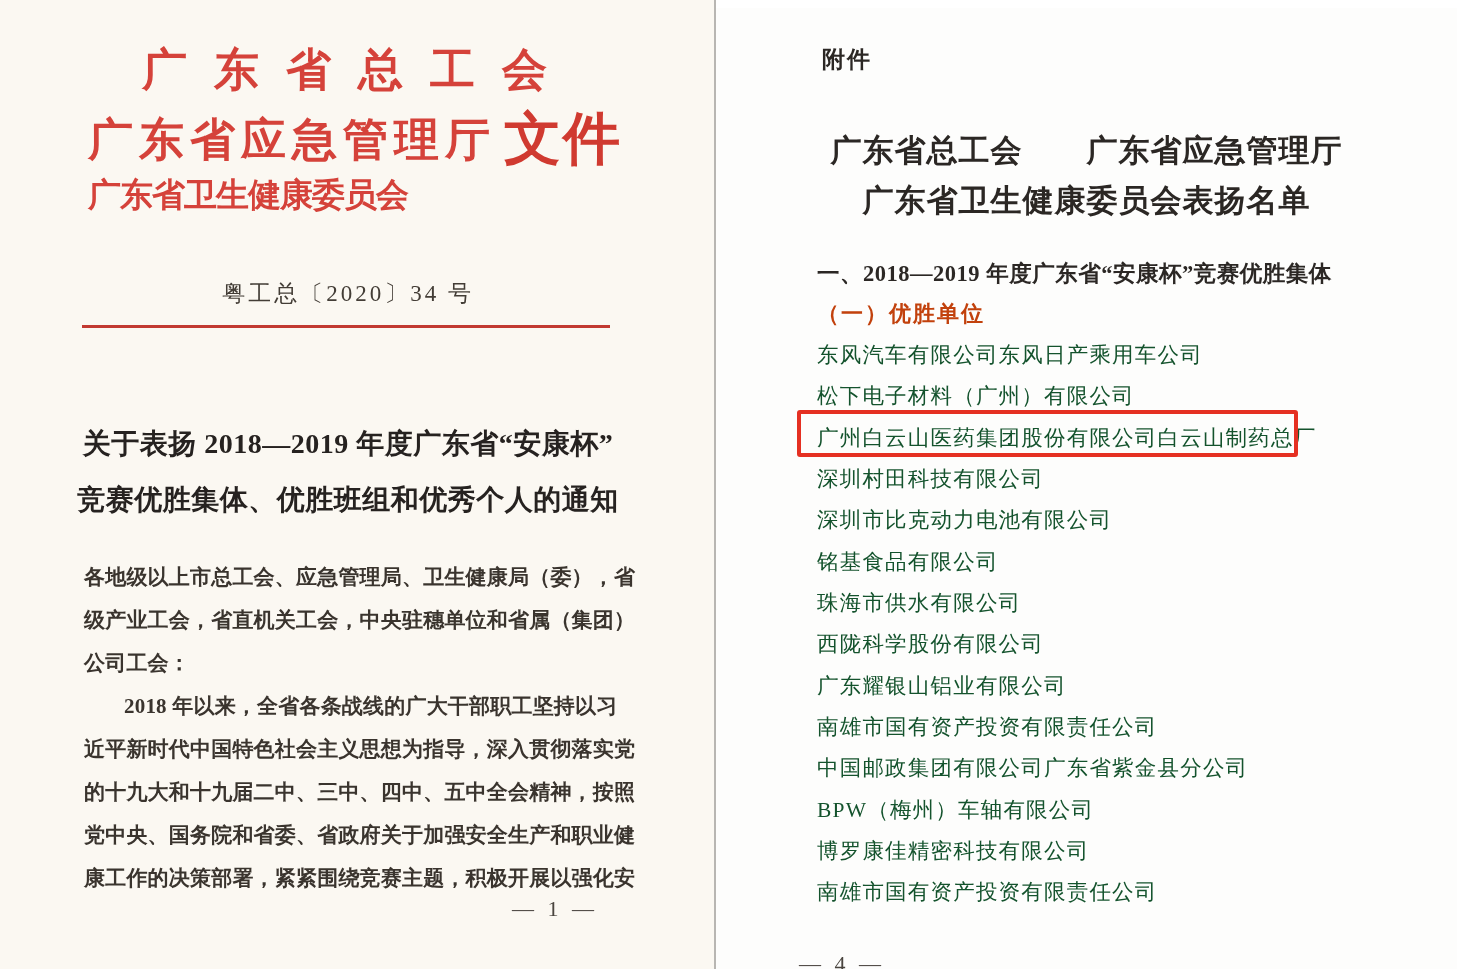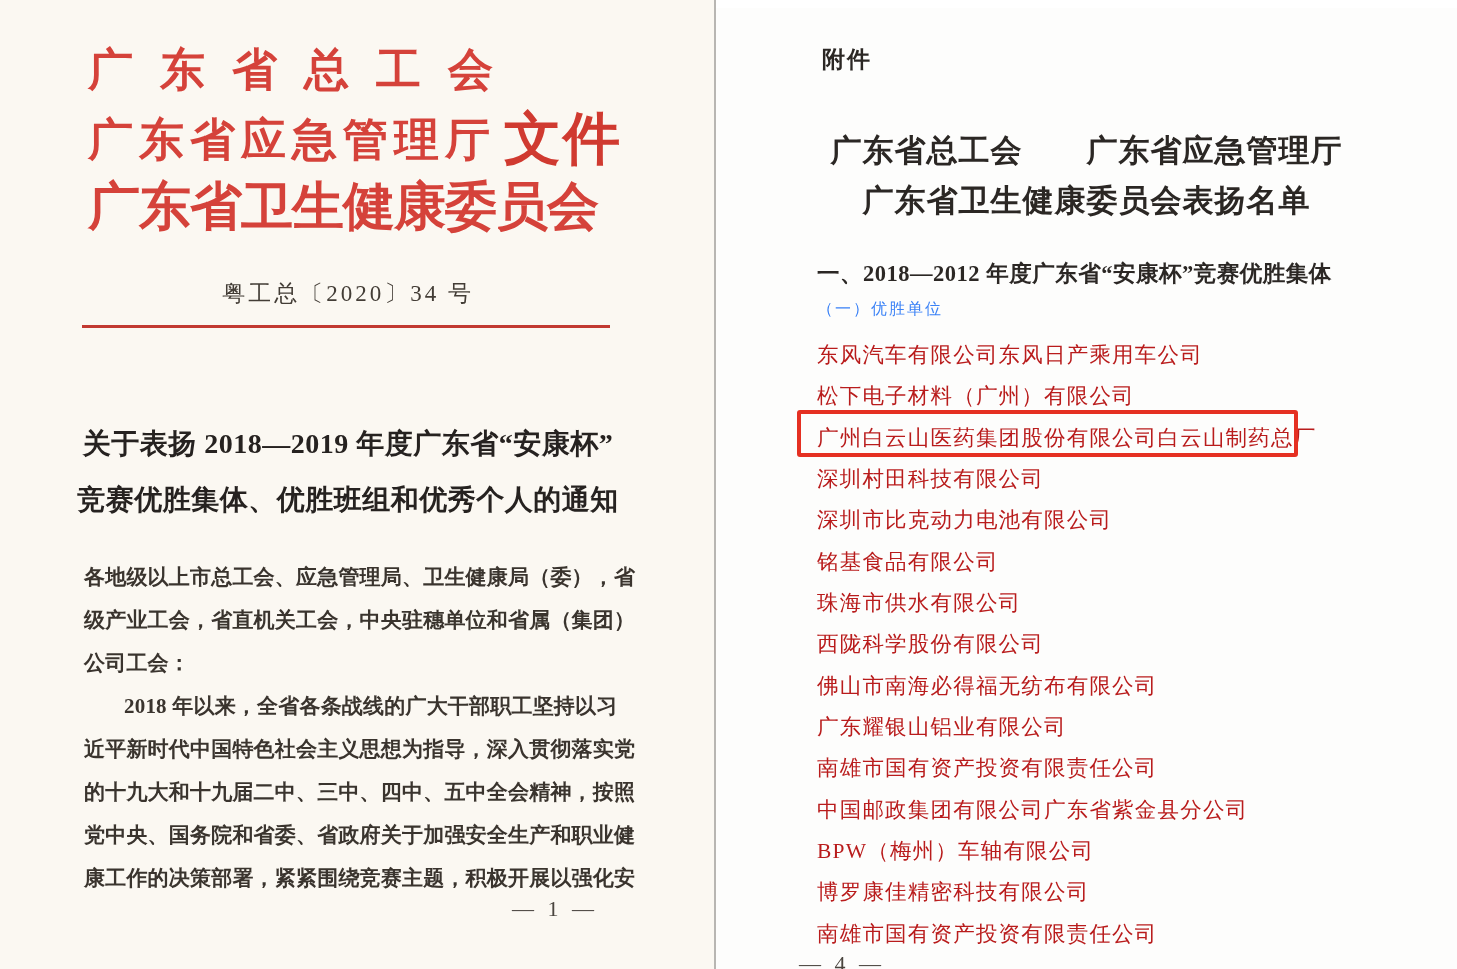--- a/index.html
+++ b/index.html
@@ -12,28 +12,29 @@
 
   
   .page-left {
     position: absolute; left: 0; top: 0; width: 714px; height: 969px;
     background: #fbf8f2;
   }
   .gov-header { position: absolute; left: 88px; top: 46px; width: 540px; color: #d5423a; }
   .gh1 {
     font-size: 45px; font-weight: 700; letter-spacing: 27px; white-space: nowrap;
     line-height: 1.1;
+    text-align: center;
   }
   .gh2 { margin-top: 14px; display: flex; align-items: flex-end; white-space: nowrap; }
   .gh2-issuer { font-size: 45px; font-weight: 700; letter-spacing: 6px; line-height: 1.15; }
   .gh2-doclabel {
     font-size: 57px; font-weight: 900; letter-spacing: 2px; margin-left: 8px;
     line-height: 1.0; color: #d03a30;
   }
-  .gh3 { margin-top: 10px; font-size: 52px; font-weight: 700; letter-spacing: -1px; white-space: nowrap; line-height: 1.15; }
+  .gh3 { margin-top: 10px; font-size: 33px; font-weight: 700; letter-spacing: -1px; white-space: nowrap; line-height: 1.15; }
 
   .doc-number {
     position: absolute; left: 84px; top: 278px; width: 528px;
     text-align: center; font-size: 23px; letter-spacing: 3px; color: #433d36;
   }
   .red-rule {
     position: absolute; left: 82px; top: 325px; width: 528px; height: 3px;
     background: #c23a32;
   }
   .doc-title {
@@ -72,26 +73,26 @@
     text-align: center; font-size: 31px; font-weight: 700; color: #2b2724;
     line-height: 50px; letter-spacing: 1px;
   }
   .section-heading {
     position: absolute; left: 101px; top: 250px; width: 600px;
     font-size: 22.5px; font-weight: 700; color: #2b2724; letter-spacing: 0.5px;
     white-space: nowrap;
   }
   .subsection-heading {
     position: absolute; left: 101px; top: 291px;
-    font-size: 16px; color: #3b82f6; letter-spacing: 2px; white-space: nowrap;
+    font-size: 22px; color: #c2410c; letter-spacing: 2px; white-space: nowrap; font-weight: bold;
   }
   .company-list { position: absolute; left: 101px; top: 327px; width: 620px; }
   .company-row { height: 41.35px; line-height: 41.35px; white-space: nowrap; }
   .company-row span {
-    font-size: 21.5px; color: #b91c1c; letter-spacing: 1.2px;
+    font-size: 21.5px; color: #14532d; letter-spacing: 1.2px;
   }
   .highlight-box {
     position: absolute; left: 81px; top: 402px; width: 501px; height: 47px;
     border: 4px solid #e53022; border-radius: 3px; pointer-events: none;
   }
   .pageno-right { position: absolute; left: 83px; top: 943px; }
   .scan-edge-bar {
     position: absolute; left: 0; bottom: 0; width: 100%; height: 8px;
     background: #23232d;
   }
@@ -139,33 +140,32 @@
 
   <section class="page-right">
 
     <div class="attach-label">附件</div>
 
     <h2 class="appendix-title">
       <div>广东省总工会　　广东省应急管理厅</div>
       <div>广东省卫生健康委员会表扬名单</div>
     </h2>
 
-    <div class="section-heading">一、2018—2012 年度广东省“安康杯”竞赛优胜集体</div>
+    <div class="section-heading">一、2018—2019 年度广东省“安康杯”竞赛优胜集体</div>
     <div class="subsection-heading">（一）优胜单位</div>
 
     <div class="company-list">
       <div class="company-row"><span>东风汽车有限公司东风日产乘用车公司</span></div>
       <div class="company-row"><span>松下电子材料（广州）有限公司</span></div>
       <div class="company-row"><span>广州白云山医药集团股份有限公司白云山制药总厂</span></div>
       <div class="company-row"><span>深圳村田科技有限公司</span></div>
       <div class="company-row"><span>深圳市比克动力电池有限公司</span></div>
       <div class="company-row"><span>铭基食品有限公司</span></div>
       <div class="company-row"><span>珠海市供水有限公司</span></div>
       <div class="company-row"><span>西陇科学股份有限公司</span></div>
-      <div class="company-row"><span>佛山市南海必得福无纺布有限公司</span></div>
       <div class="company-row"><span>广东耀银山铝业有限公司</span></div>
       <div class="company-row"><span>南雄市国有资产投资有限责任公司</span></div>
       <div class="company-row"><span>中国邮政集团有限公司广东省紫金县分公司</span></div>
       <div class="company-row"><span>BPW（梅州）车轴有限公司</span></div>
       <div class="company-row"><span>博罗康佳精密科技有限公司</span></div>
       <div class="company-row"><span>南雄市国有资产投资有限责任公司</span></div>
     </div>
 
     <div class="highlight-box"></div>
 

